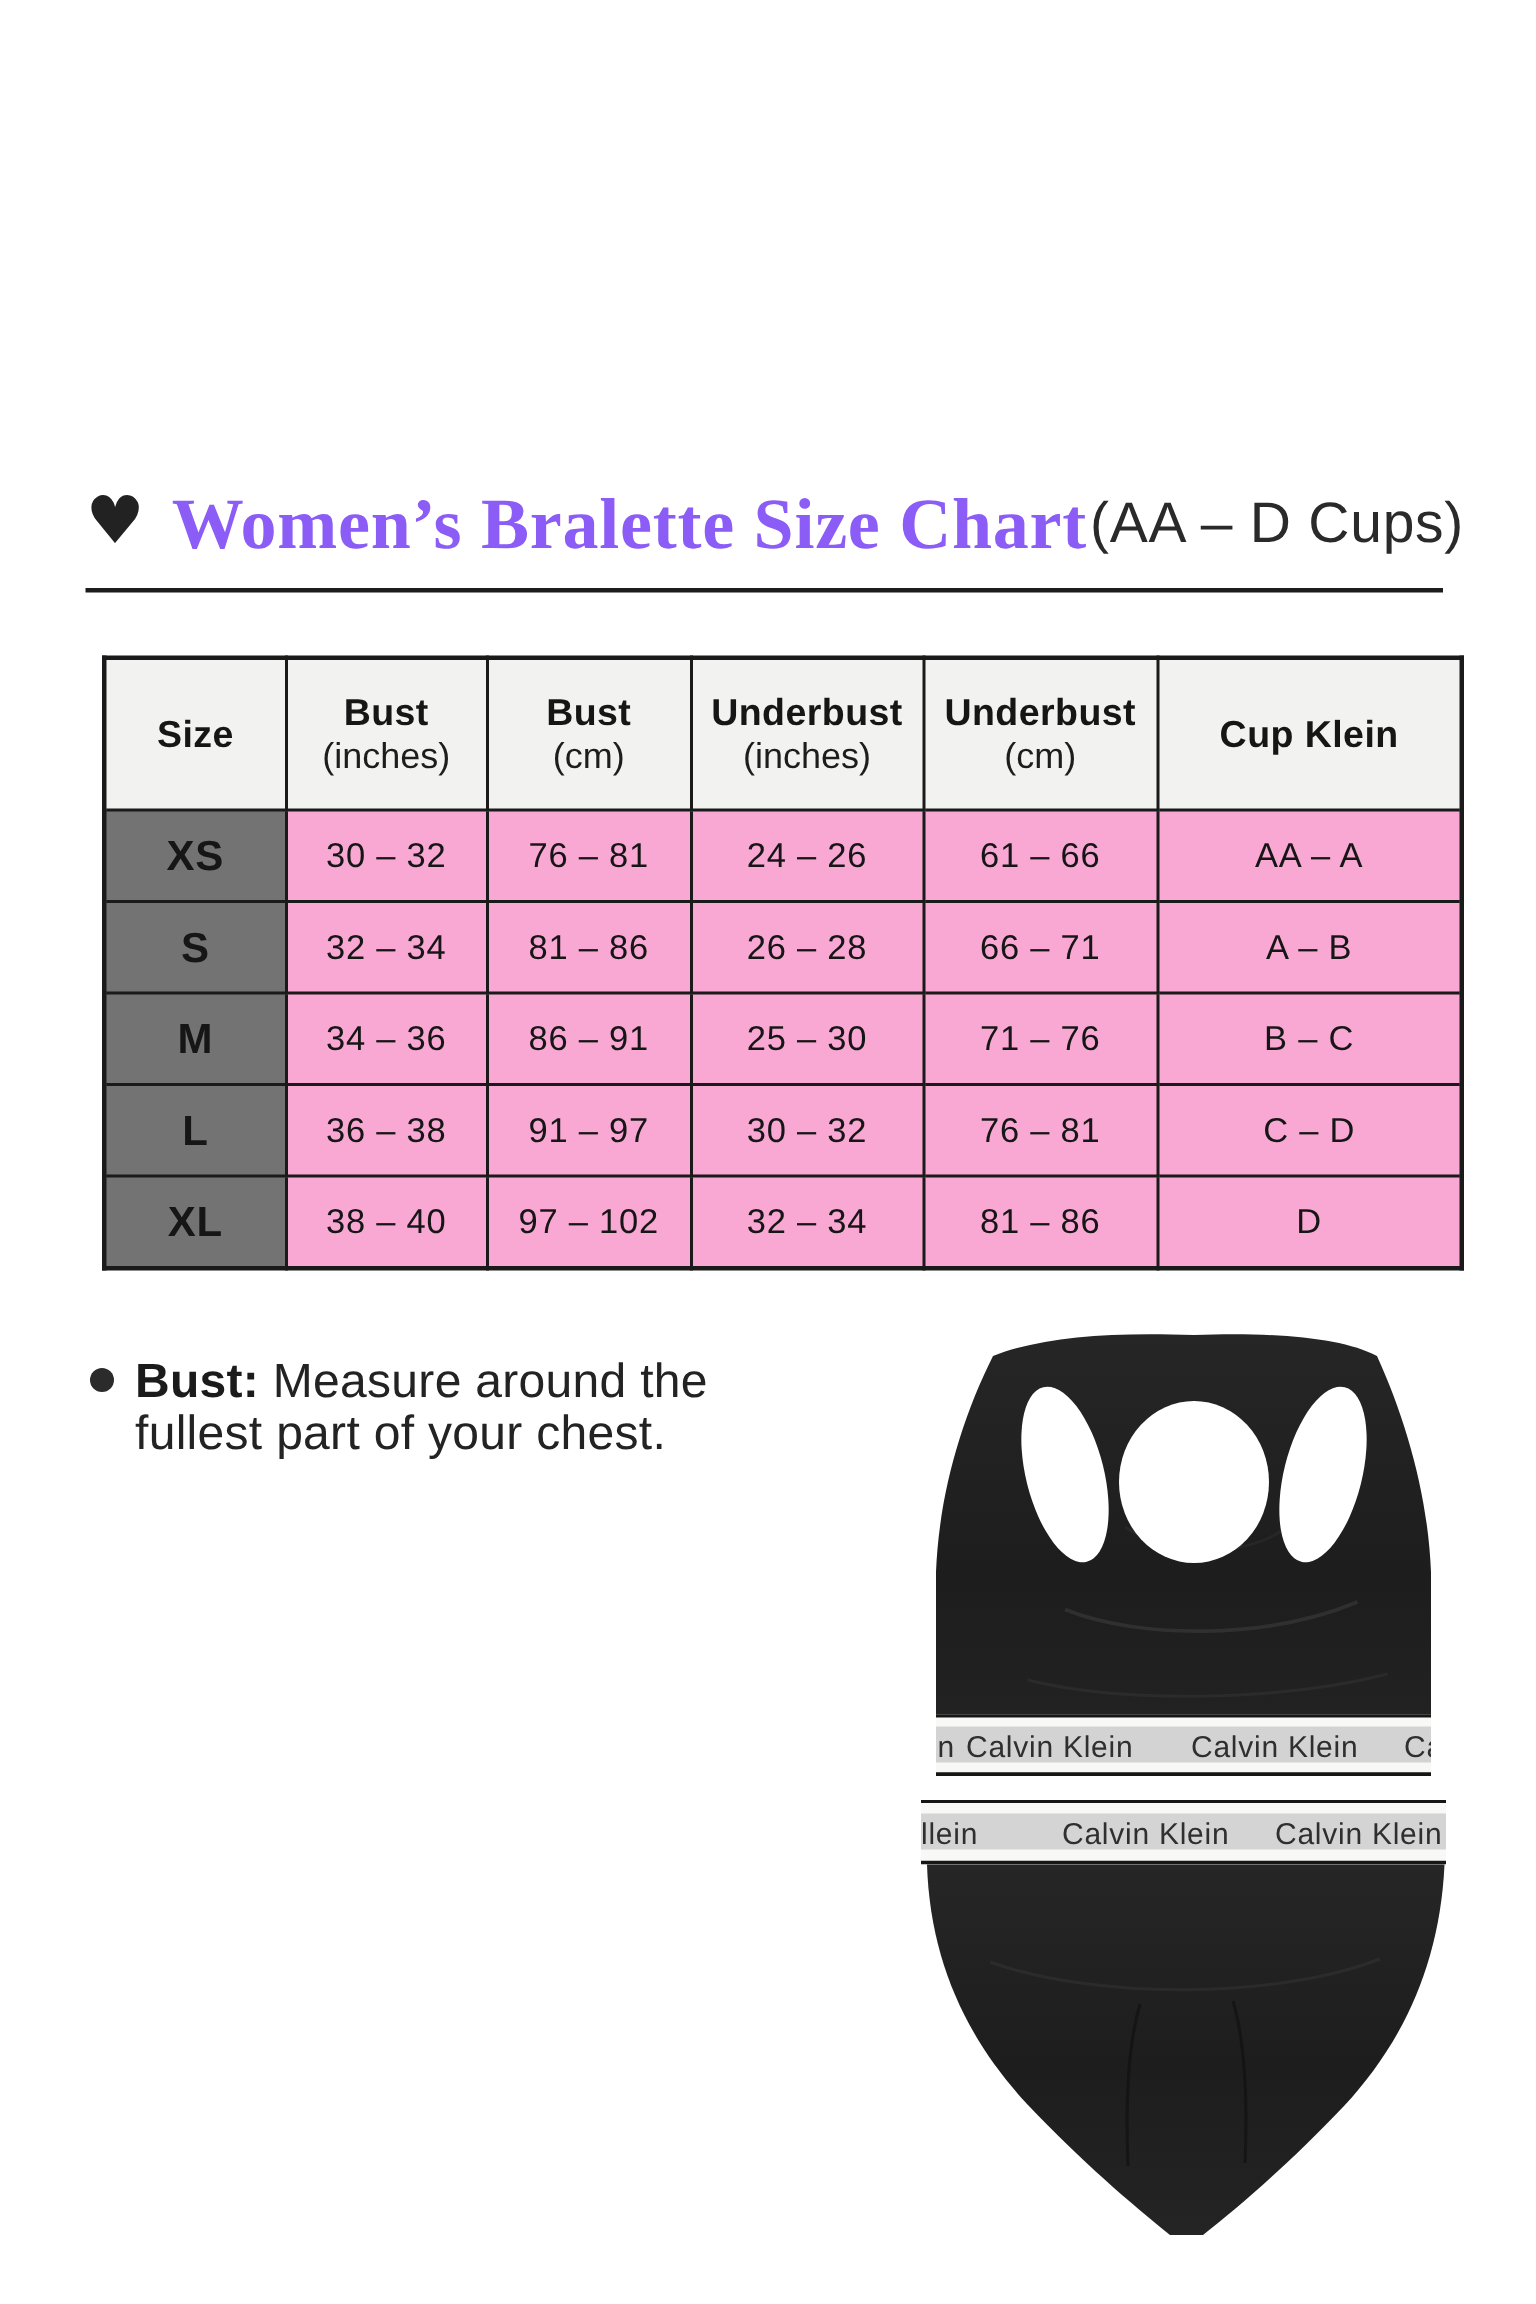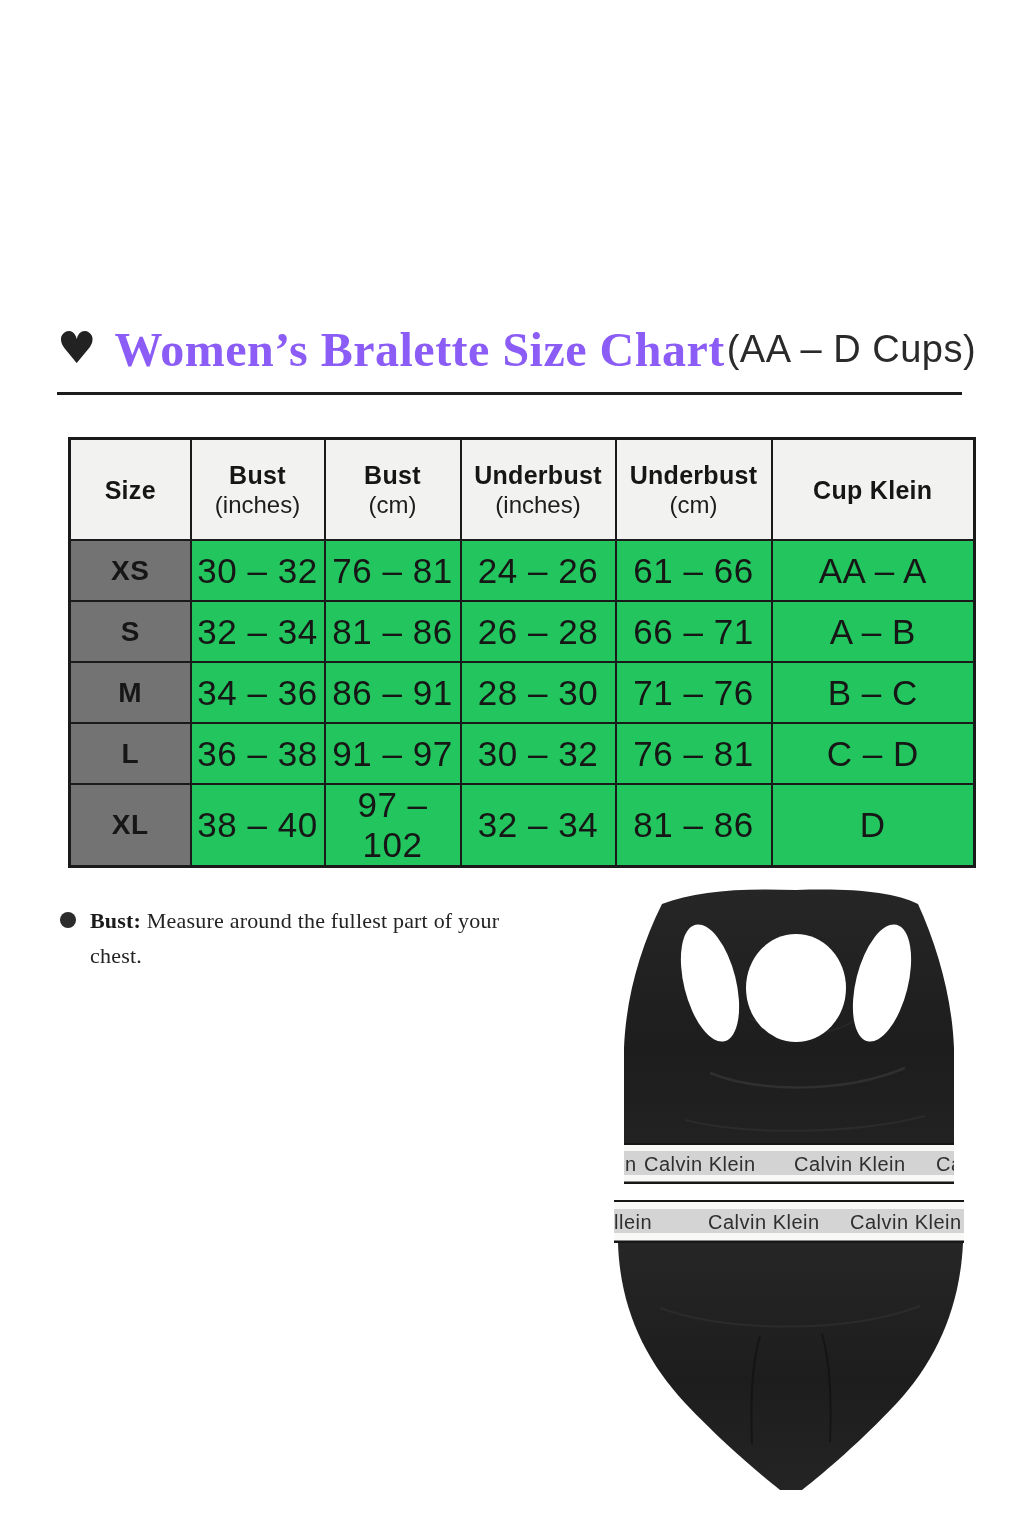--- a/index.html
+++ b/index.html
@@ -12,31 +12,31 @@
   .title-main{font-family:"Liberation Serif","DejaVu Serif",serif;font-size:48px;font-weight:600;letter-spacing:0.5px;color:#8b5cf6;}
   .title-suffix{font-family:"Liberation Sans","DejaVu Sans",sans-serif;font-size:38px;font-weight:400;color:#2a2a2a;margin-left:2px;letter-spacing:0.5px;}
   .rule{position:absolute;left:57px;top:392px;width:905px;height:3px;background:#1c1c1c;}
 
   
   .size-table{position:absolute;left:68px;top:437px;border-collapse:collapse;table-layout:fixed;width:905px;}
   .size-table,
   .size-table td,.size-table th{border:2px solid #1a1a1a;}
   .size-table{border-width:3px;}
   .size-table th{background:#f2f2f0;height:99px;text-align:center;vertical-align:middle;padding:0;}
-  .size-table td{background:#22c55e;height:59px;text-align:center;vertical-align:middle;font-size:35px;letter-spacing:0.5px;color:#161616;padding:0;}
+  .size-table td{background:#f9a8d4;height:59px;text-align:center;vertical-align:middle;font-size:23px;letter-spacing:0.5px;color:#161616;padding:0;}
   .size-table td.size-col{background:#737373;font-weight:600;font-size:28px;}
   .h-main{font-size:25px;font-weight:700;color:#161616;letter-spacing:0.3px;line-height:30px;}
   .h-sub{font-size:24px;font-weight:400;color:#1d1d1d;line-height:30px;}
   .h-sub:empty{display:none;}
 
   
   .notes{position:absolute;left:60px;top:903px;width:492px;}
   .note{display:flex;margin-bottom:32px;}
   .note-dot{flex:0 0 auto;width:16px;height:16px;border-radius:50%;background:#2b2b2b;margin-top:9px;margin-right:14px;}
-  .note-body{font-size:22px;line-height:35px;color:#232323;letter-spacing:0.2px;font-family:Liberation Serif, serif;}
+  .note-body{font-size:32px;line-height:35px;color:#232323;letter-spacing:0.2px;}
   .note-label{font-weight:700;color:#1b1b1b;}
 
   
   .photo{position:absolute;left:600px;top:888px;width:424px;height:624px;}
   .photo svg{display:block;}
 </style>
 </head>
 <body>
 
 <div class="page">
@@ -99,21 +99,21 @@
         <td>32 – 34</td>
         <td>81 – 86</td>
         <td>26 – 28</td>
         <td>66 – 71</td>
         <td>A – B</td>
       </tr>
       <tr>
         <td class="size-col">M</td>
         <td>34 – 36</td>
         <td>86 – 91</td>
-        <td>28 – 30</td>
+        <td>25 – 30</td>
         <td>71 – 76</td>
         <td>B – C</td>
       </tr>
       <tr>
         <td class="size-col">L</td>
         <td>36 – 38</td>
         <td>91 – 97</td>
         <td>30 – 32</td>
         <td>76 – 81</td>
         <td>C – D</td>

